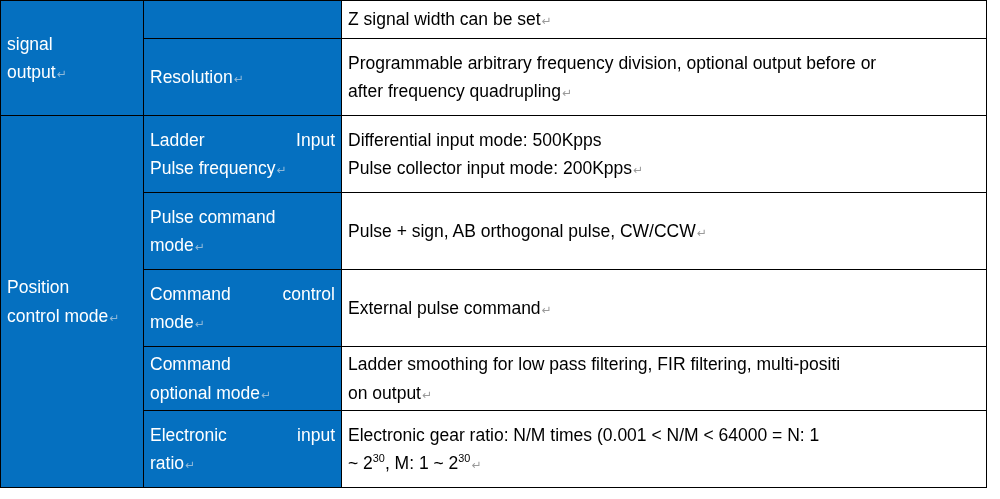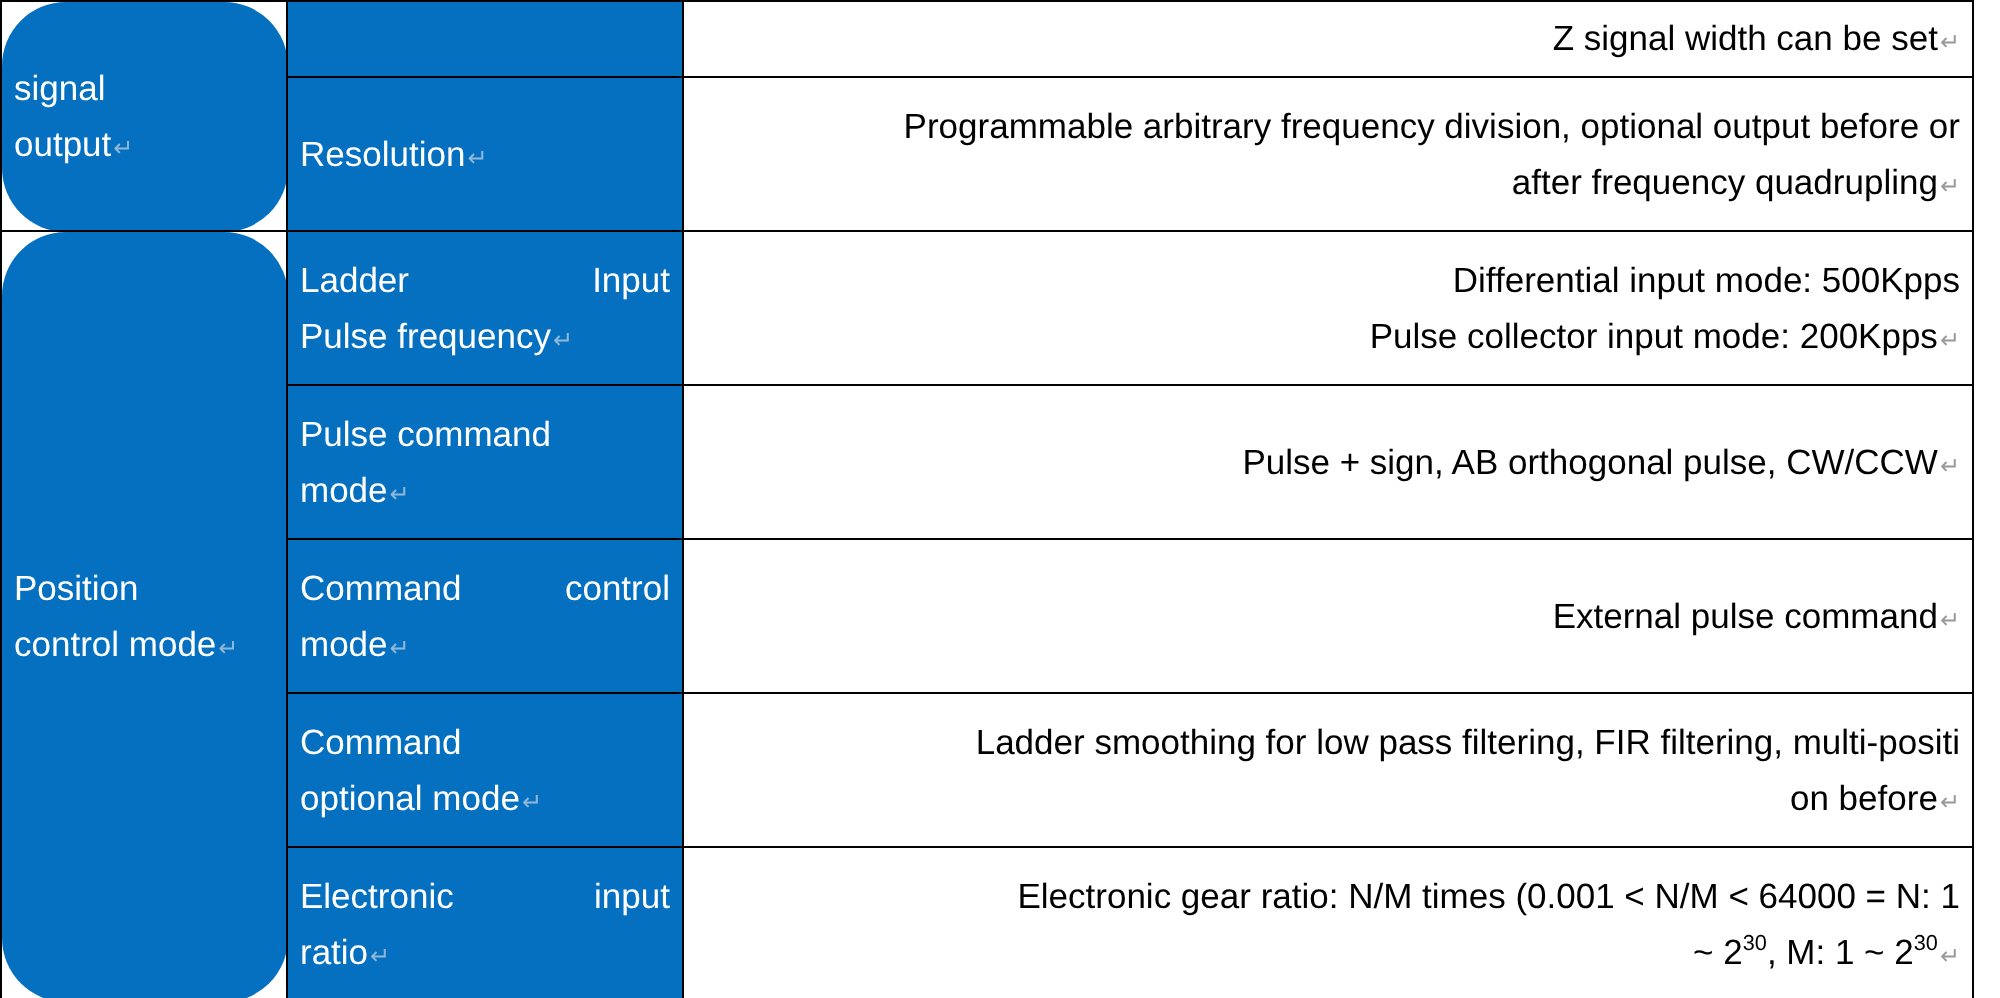--- a/index.html
+++ b/index.html
@@ -54,35 +54,33 @@
 
   td.white {
     background: #ffffff;
     color: #000000;
   }
 
   
   td.colhead {
     padding-left: 6px;
     padding-right: 4px;
-    border-radius: 32px;
   }
 
   
   td.label {
     padding-left: 7px;
     padding-right: 7px;
     margin-left: 16px;
   }
 
   
   td.value {
     padding-left: 8px;
     padding-right: 6px;
-    text-align: right;
   }
 
   
   p.ln {
     margin: 0;
     padding: 0;
     white-space: nowrap;
   }
   p.just {
     margin: 0;
@@ -107,21 +105,21 @@
     vertical-align: super;
     line-height: 0;
   }
 
   
   tr.r1 td { height: 38px; }
   tr.r2 td { height: 77px; }
   tr.r3 td { height: 77px; }
   tr.r4 td { height: 77px; }
   tr.r5 td { height: 77px; }
-  tr.r6 td { height: 77px; }
+  tr.r6 td { height: 64px; }
   tr.r7 td { height: 77px; }
 
   .stack-2 { display: block; }
 </style>
 </head>
 <body>
 
 <div class="spec-table-wrap">
 
   <table class="spec-table">
@@ -190,21 +188,21 @@
         </td>
       </tr>
 
       <tr class="r6">
         <td class="blue label">
           <p class="ln">Command</p>
           <p class="ln"><span>optional mode</span><span class="pmark">↵</span></p>
         </td>
         <td class="white value">
           <p class="ln">Ladder  smoothing  for  low  pass  filtering,  FIR  filtering,  multi-positi</p>
-          <p class="ln"><span>on  before</span><span class="pmark">↵</span></p>
+          <p class="ln"><span>on  output</span><span class="pmark">↵</span></p>
         </td>
       </tr>
 
       <tr class="r7">
         <td class="blue label">
           <p class="just">Electronic   input</p>
           <p class="ln"><span>ratio</span><span class="pmark">↵</span></p>
         </td>
         <td class="white value">
           <p class="ln">Electronic  gear  ratio:  N/M  times  (0.001  &lt;  N/M  &lt;  64000  =  N:  1</p>

